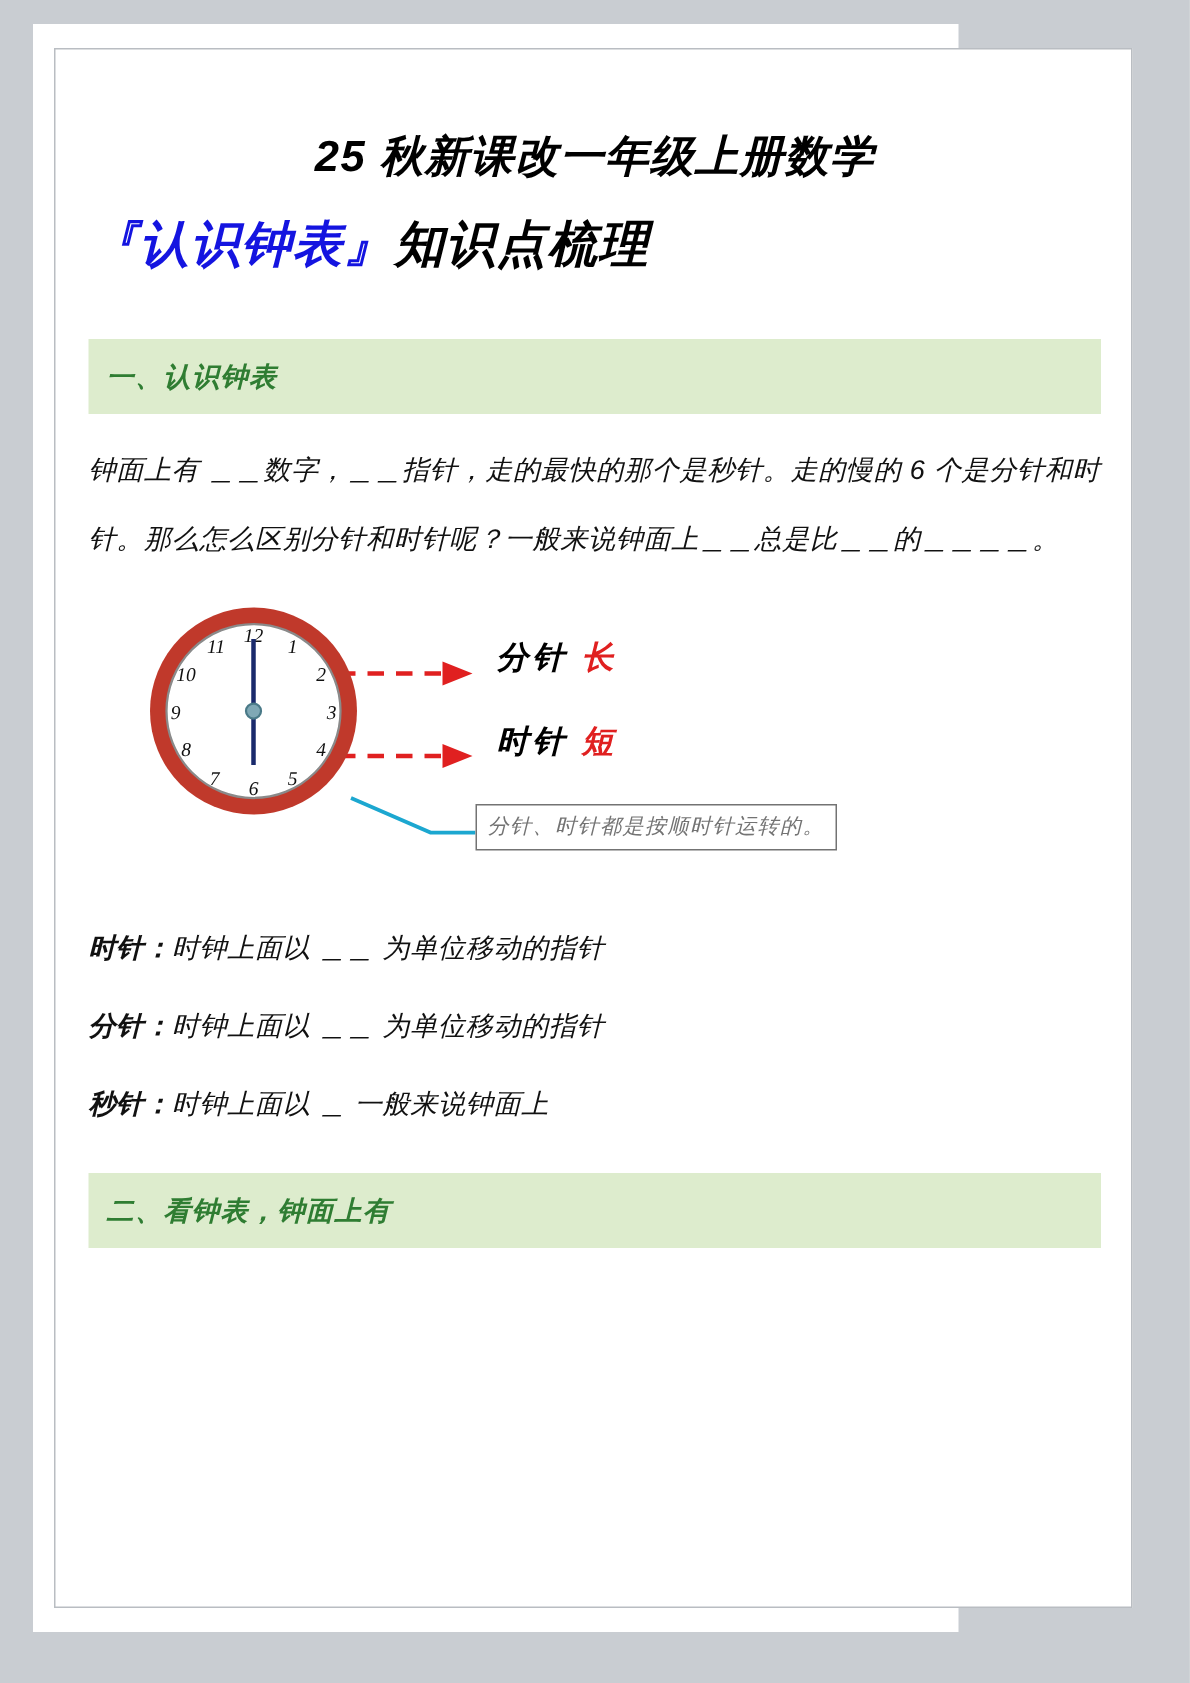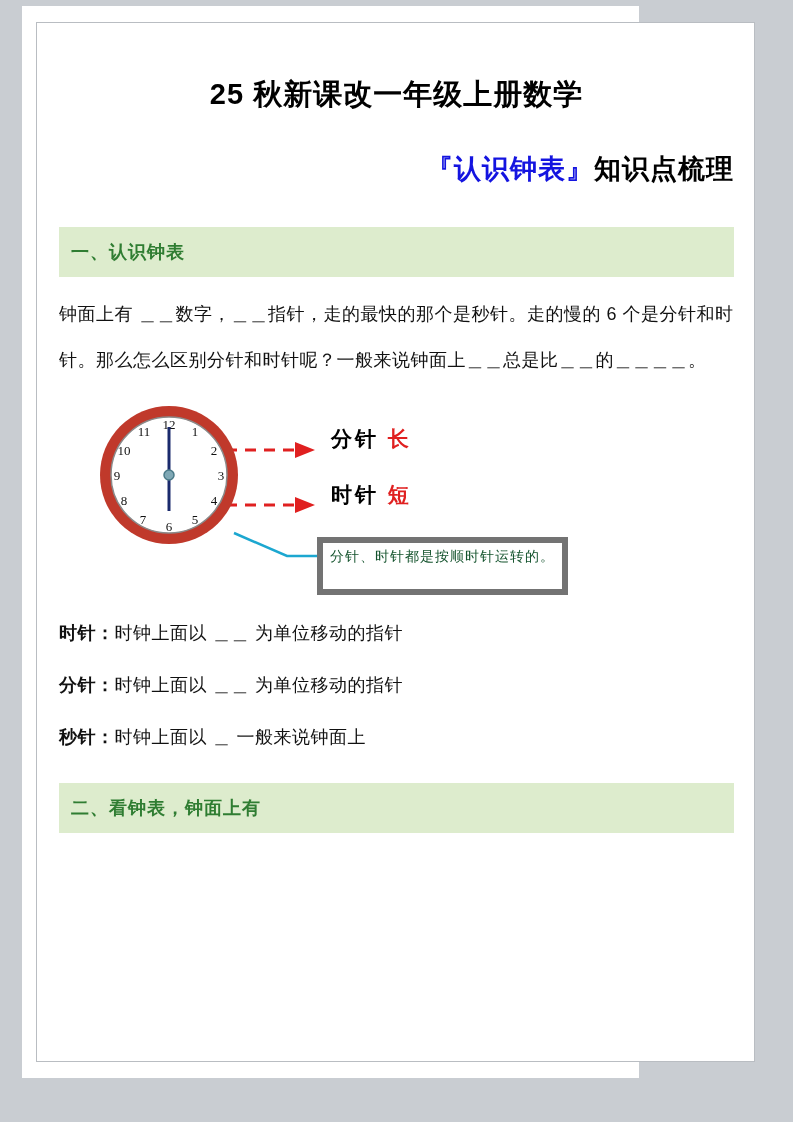--- a/index.html
+++ b/index.html
@@ -16,25 +16,26 @@
   .page {
     position: relative;
     width: 793px;
     height: 1122px;
     background: #c9cdd2;
     box-sizing: border-box;
   }
   .sheet-outer {
     position: absolute;
     left: 22px;
-    top: 6px;
+    top: 16px;
     width: 617px;
     height: 1072px;
     background: #ffffff;
     box-sizing: border-box;
+    font-style: italic;
   }
   .sheet-inner {
     position: absolute;
     left: 14px;
     top: 16px;
     width: 719px;
     height: 1040px;
     background: #ffffff;
     border: 1px solid #b9bdc2;
     box-sizing: border-box;
@@ -49,25 +50,25 @@
   .title1 {
     text-align: center;
     font-size: 29px;
     font-weight: 700;
     color: #000000;
     letter-spacing: 1px;
     margin-top: 32px;
     font-family: "Liberation Sans", sans-serif;
   }
   .title2 {
-    text-align: right;
-    font-size: 27px;
+    text-align: left;
+    font-size: 33px;
     font-weight: 700;
     color: #000000;
-    margin-top: 36px;
+    margin-top: 16px;
     letter-spacing: 1px;
   }
   .title2 .blue {
     color: #1414e0;
   }
   .sectionbar {
     background: #ddeccd;
     color: #2f7d32;
     font-size: 18px;
     font-weight: 700;
@@ -110,24 +111,24 @@
     letter-spacing: 3px;
     color: #000;
   }
   .red {
     color: #e02020;
   }
   .callout {
     position: absolute;
     left: 258px;
     top: 144px;
-    border: 6px solid #737373;
-    color: #14532d;
+    border: 1px solid #737373;
+    color: #737373;
     font-size: 14px;
-    padding: 5px 7px 23px 7px;
+    padding: 5px 7px 6px 7px;
     letter-spacing: 1px;
     background: #ffffff;
     white-space: nowrap;
   }
   .deflist {
     margin-top: 22px;
   }
   .defline {
     font-size: 18px;
     color: #111;

